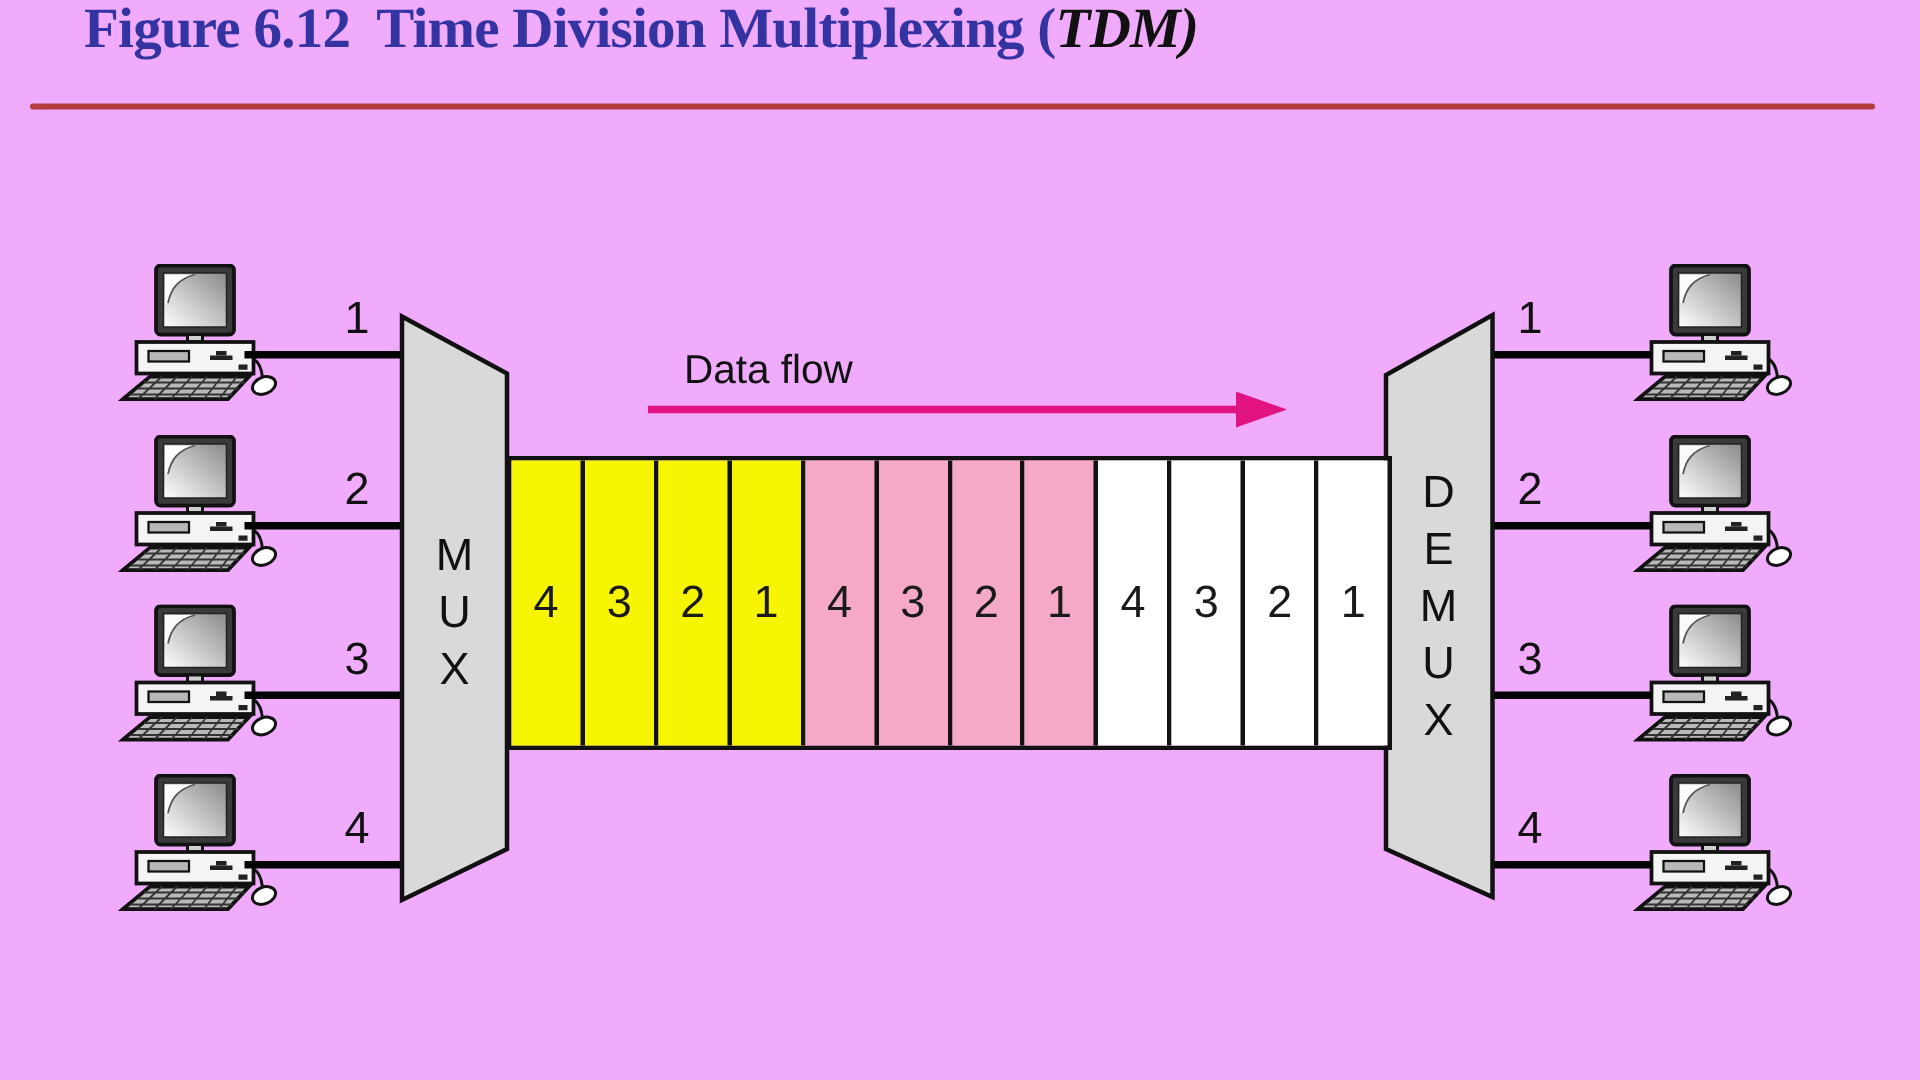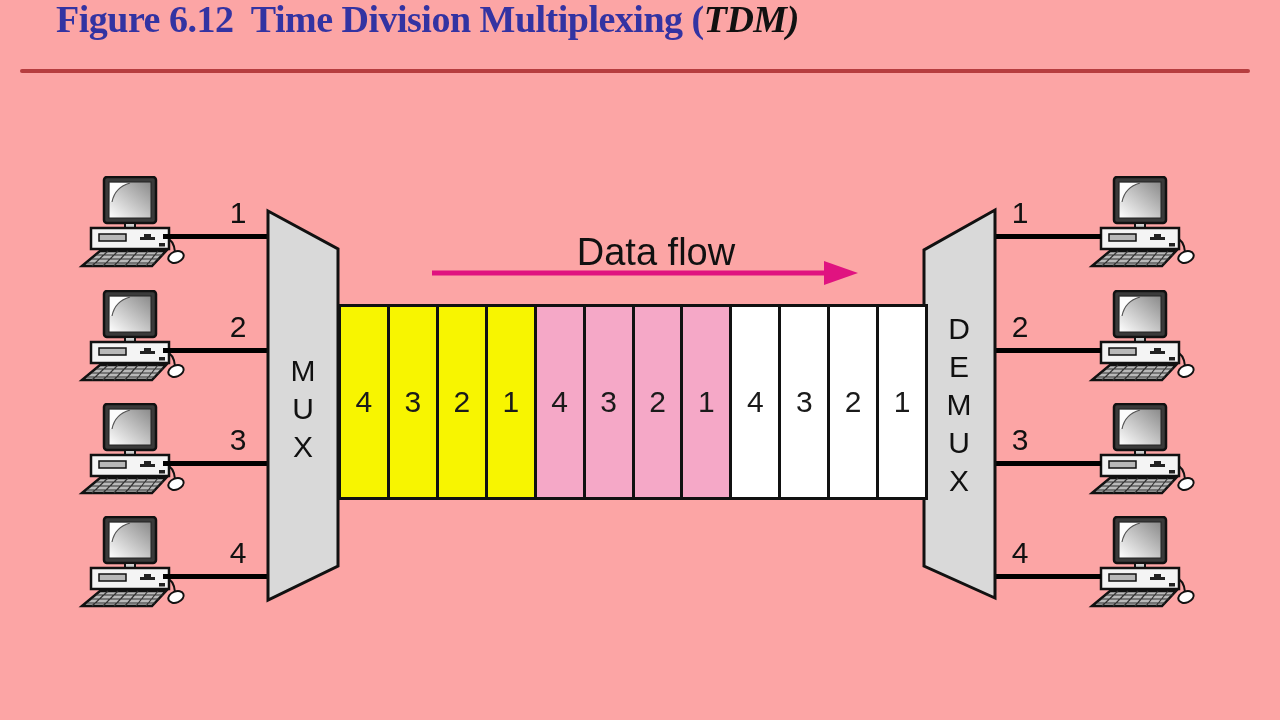--- a/index.html
+++ b/index.html
@@ -1,17 +1,17 @@
 <!DOCTYPE html>
 <html style="--title-blue: #3333a2; --rule-red: #b63d3f; --slot-yellow: #f8f500; --slot-pink: #f5a8c7; --slot-white: #ffffff; --mux-gray: #d9d9d9; --arrow-magenta: #e01380;"><head>
 <meta charset="utf-8">
 <style>
   html,body{margin:0;padding:0;background:#fff;}
   #stage{
-    position:relative;width:1280px;height:720px;background:#fca5a5;overflow:hidden;
+    position:relative;width:1280px;height:720px;background:#f0abfc;overflow:hidden;
     font-family:"Liberation Sans",sans-serif;
   }
   
   #title{
     position:absolute;left:56px;top:-3px;margin:0;font-family:"Liberation Serif",serif;
     font-weight:bold;font-size:38px;letter-spacing:-0.5px;white-space:pre;
   }
   #title .t-main{color:var(--title-blue);white-space:pre;}
   #title .t-acr{color:#111;font-style:italic;white-space:pre;}
   #rule{
@@ -41,22 +41,22 @@
   .slot{
     flex:1;display:flex;align-items:center;justify-content:center;
     font-size:30px;color:#1a1a1a;border-right:3px solid #111;
   }
   .slot:last-child{border-right:none;}
   .g-yellow{background:var(--slot-yellow);}
   .g-pink{background:var(--slot-pink);}
   .g-white{background:var(--slot-white);}
   
   #dataflow-label{
-    position:absolute;left:456px;top:231px;width:400px;text-align:center;
-    font-size:38px;color:#111;
+    position:absolute;left:456px;top:231px;width:400px;
+    font-size:27px;color:#111;
   }
   
   .pc{position:absolute;width:112px;height:94px;}
 </style>
 </head>
 <body>
 
 <div id="stage">
 
   <h1 id="title"><span class="t-main">Figure 6.12  Time Division Multiplexing (</span><span class="t-acr">TDM)</span></h1>

